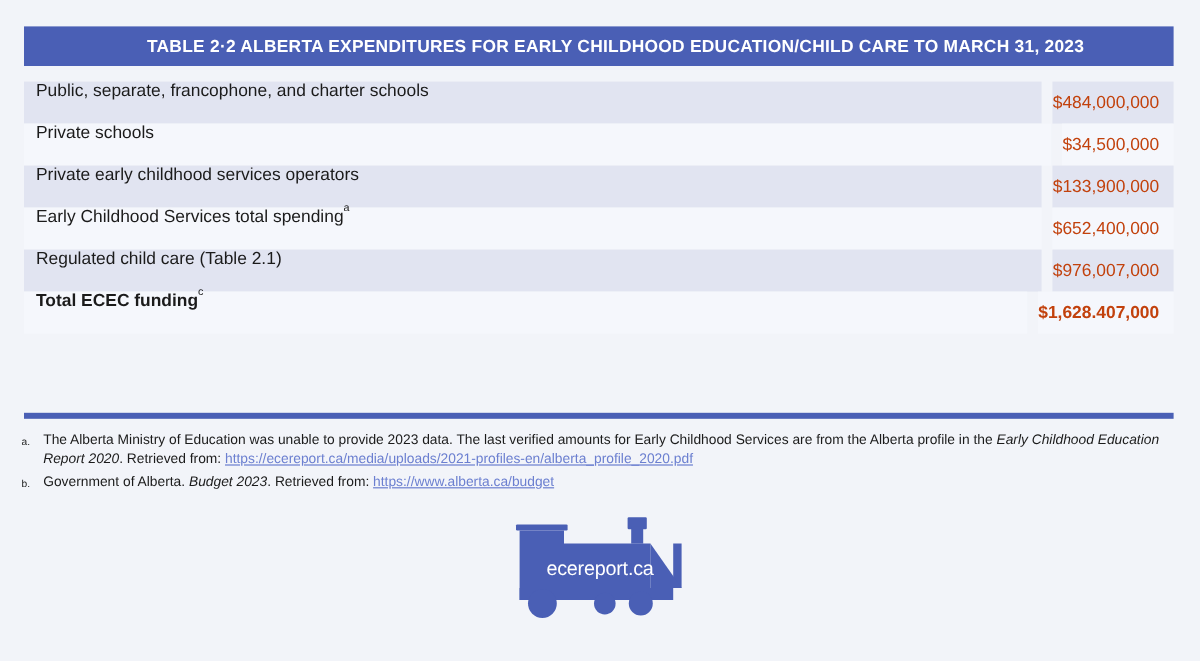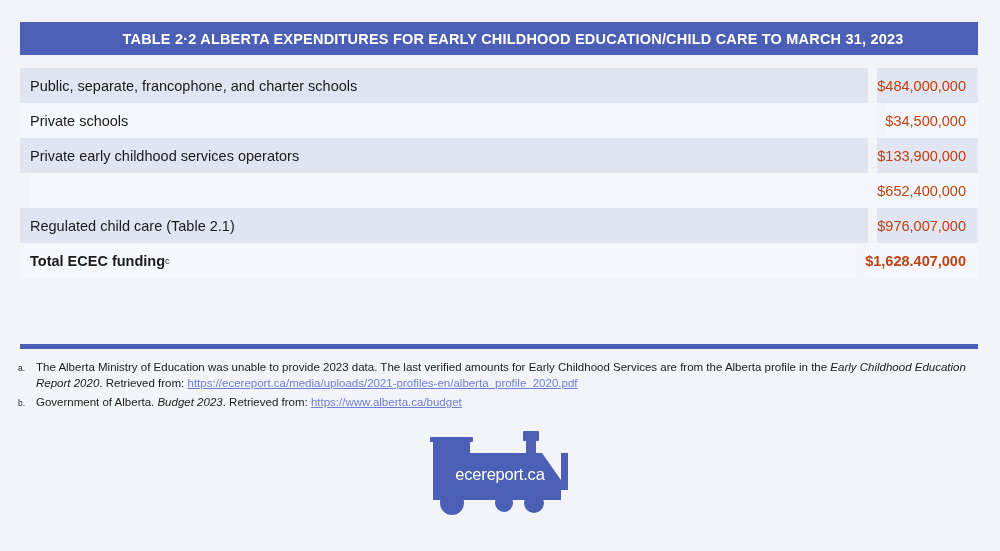--- a/index.html
+++ b/index.html
@@ -51,21 +51,20 @@
   }
   .row {
     display: flex;
     height: 35px;
     align-items: stretch;
     margin-bottom: 0;
   }
   .cell-label {
     width: 876px;
     display: flex;
-    align-items: center;
     padding-left: 10px;
     box-sizing: border-box;
     font-size: 14.5px;
     color: #1b1b1b;
   }
   .gap {
     width: 10px;
   }
   .cell-value {
     flex: 1;
@@ -193,20 +192,24 @@
         <div class="cell-value">$34,500,000</div>
       </div>
       <div class="row shade">
         <div class="cell-label">
           <span>Private early childhood services operators</span>
         </div>
         <div class="gap"></div>
         <div class="cell-value">$133,900,000</div>
       </div>
       <div class="row plain">
+        <div class="cell-label">
+          <span>Early Childhood Services total spending</span>
+          <sup>a</sup>
+        </div>
         <div class="gap"></div>
         <div class="cell-value">$652,400,000</div>
       </div>
       <div class="row shade">
         <div class="cell-label">
           <span>Regulated child care (Table 2.1)</span>
         </div>
         <div class="gap"></div>
         <div class="cell-value">$976,007,000</div>
       </div>

